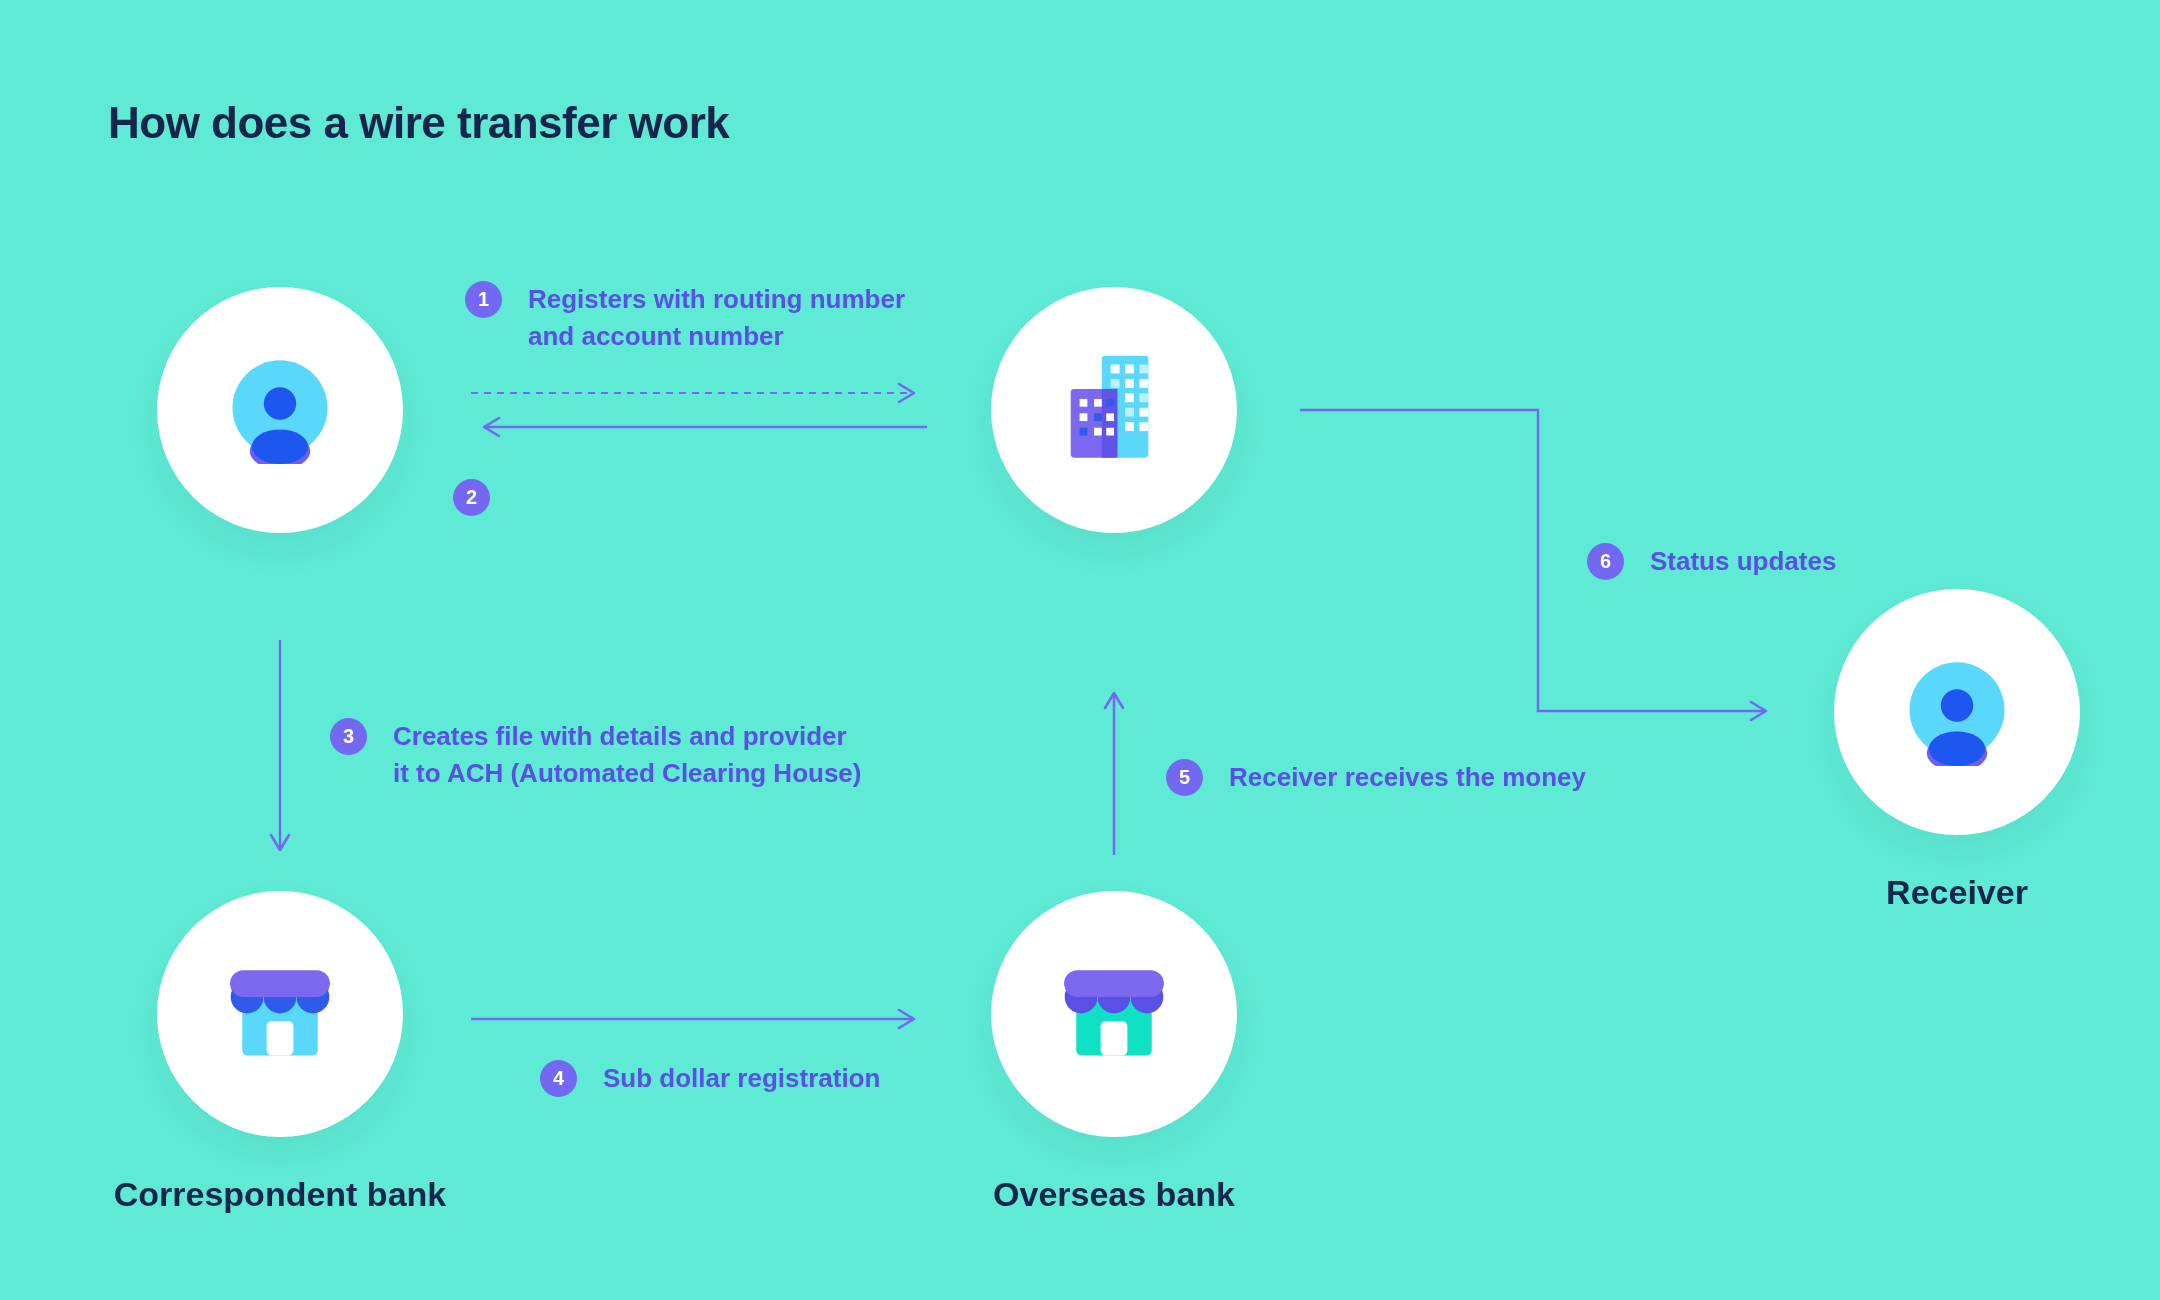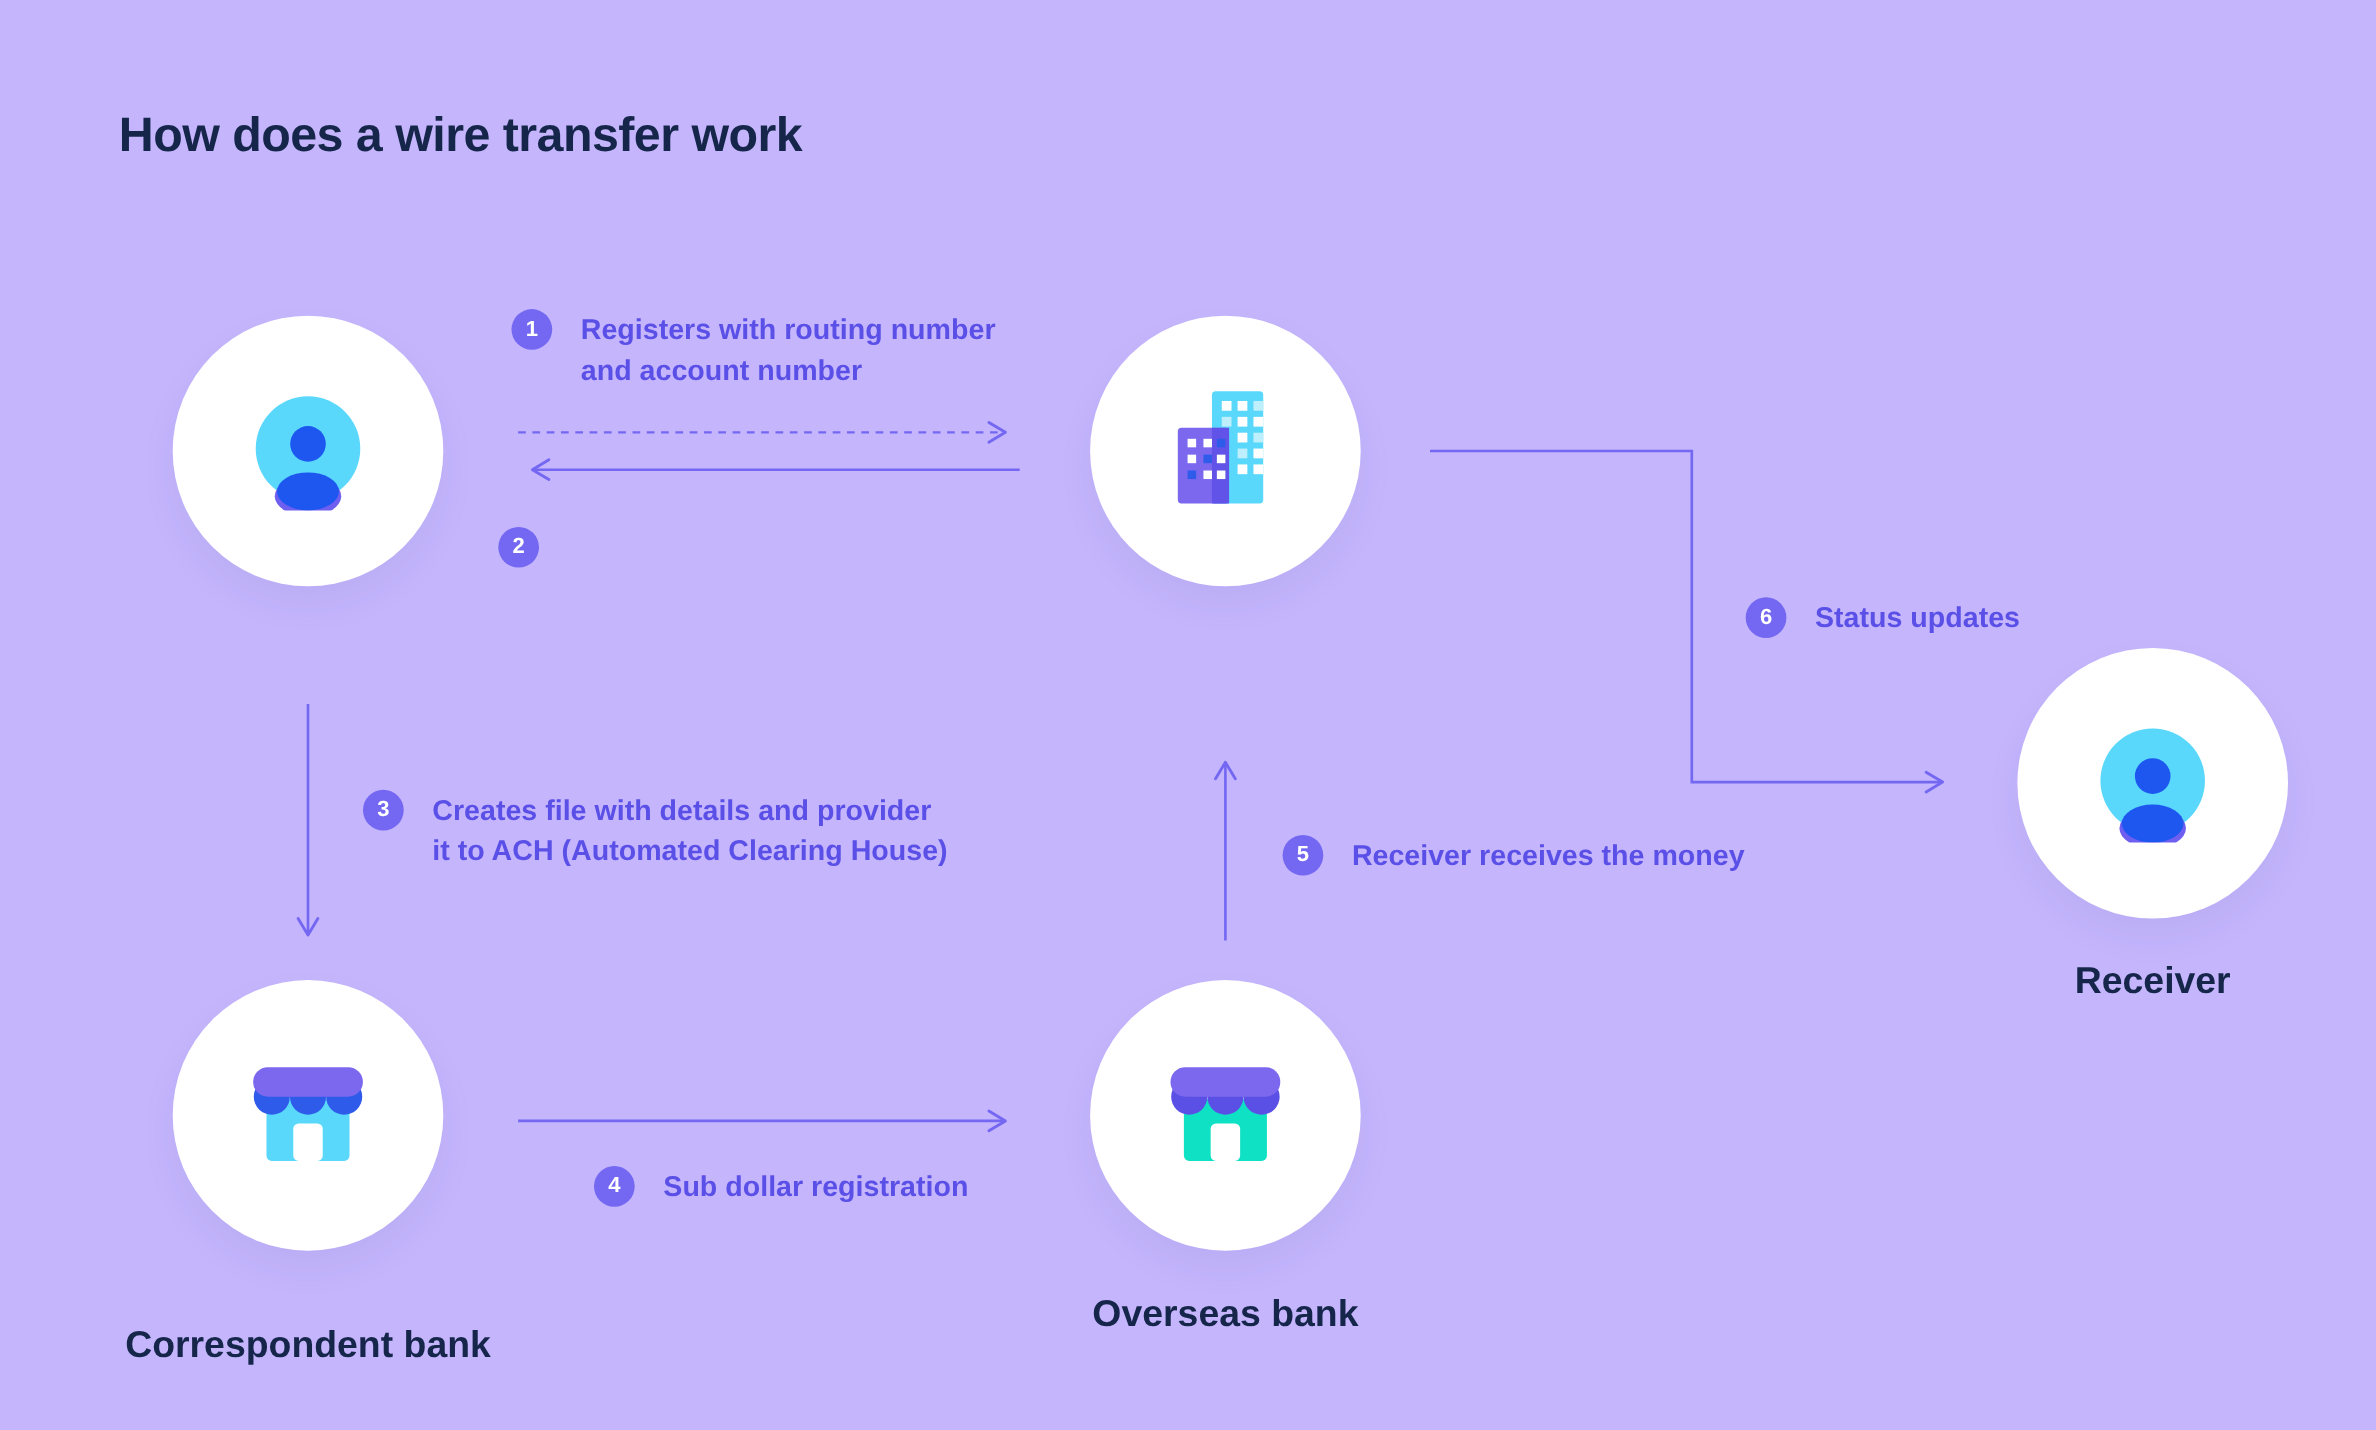--- a/index.html
+++ b/index.html
@@ -3,21 +3,21 @@
 <meta charset="utf-8">
 <style>
   * { margin: 0; padding: 0; box-sizing: border-box; }
   html, body { background: #eef1f6; }
   body { font-family: "Liberation Sans", sans-serif; }
 
   .canvas {
     position: relative;
     width: 2160px;
     height: 1300px;
-    background: #c4b5fd;
+    background: #5eead4;
     overflow: hidden;
   }
 
   .title {
     position: absolute;
     left: 108px;
     top: 98px;
     font-size: 44px;
     font-weight: 700;
     color: #16264b;
@@ -83,21 +83,21 @@
   
   .node-sender        { left: 157px;  top: 287px; }
   .node-remittance    { left: 991px;  top: 287px; }
   .node-receiver      { left: 1834px; top: 589px; }
   .node-correspondent { left: 157px;  top: 891px; }
   .node-overseas      { left: 991px;  top: 891px; }
 
   .label-sender        { left: 50px;   top: 568px; }
   .label-remittance    { left: 884px;  top: 568px; }
   .label-receiver      { left: 1727px; top: 870px; }
-  .label-correspondent { left: 50px;   top: 1201px; }
+  .label-correspondent { left: 50px;   top: 1172px; }
   .label-overseas      { left: 884px;  top: 1172px; }
 
   .step-1 { left: 465px;  top: 281px; }
   .step-2 { left: 453px;  top: 479px; }
   .step-3 { left: 330px;  top: 718px; }
   .step-4 { left: 540px;  top: 1060px; }
   .step-5 { left: 1166px; top: 759px; }
   .step-6 { left: 1587px; top: 543px; }
 </style>
 </head>

